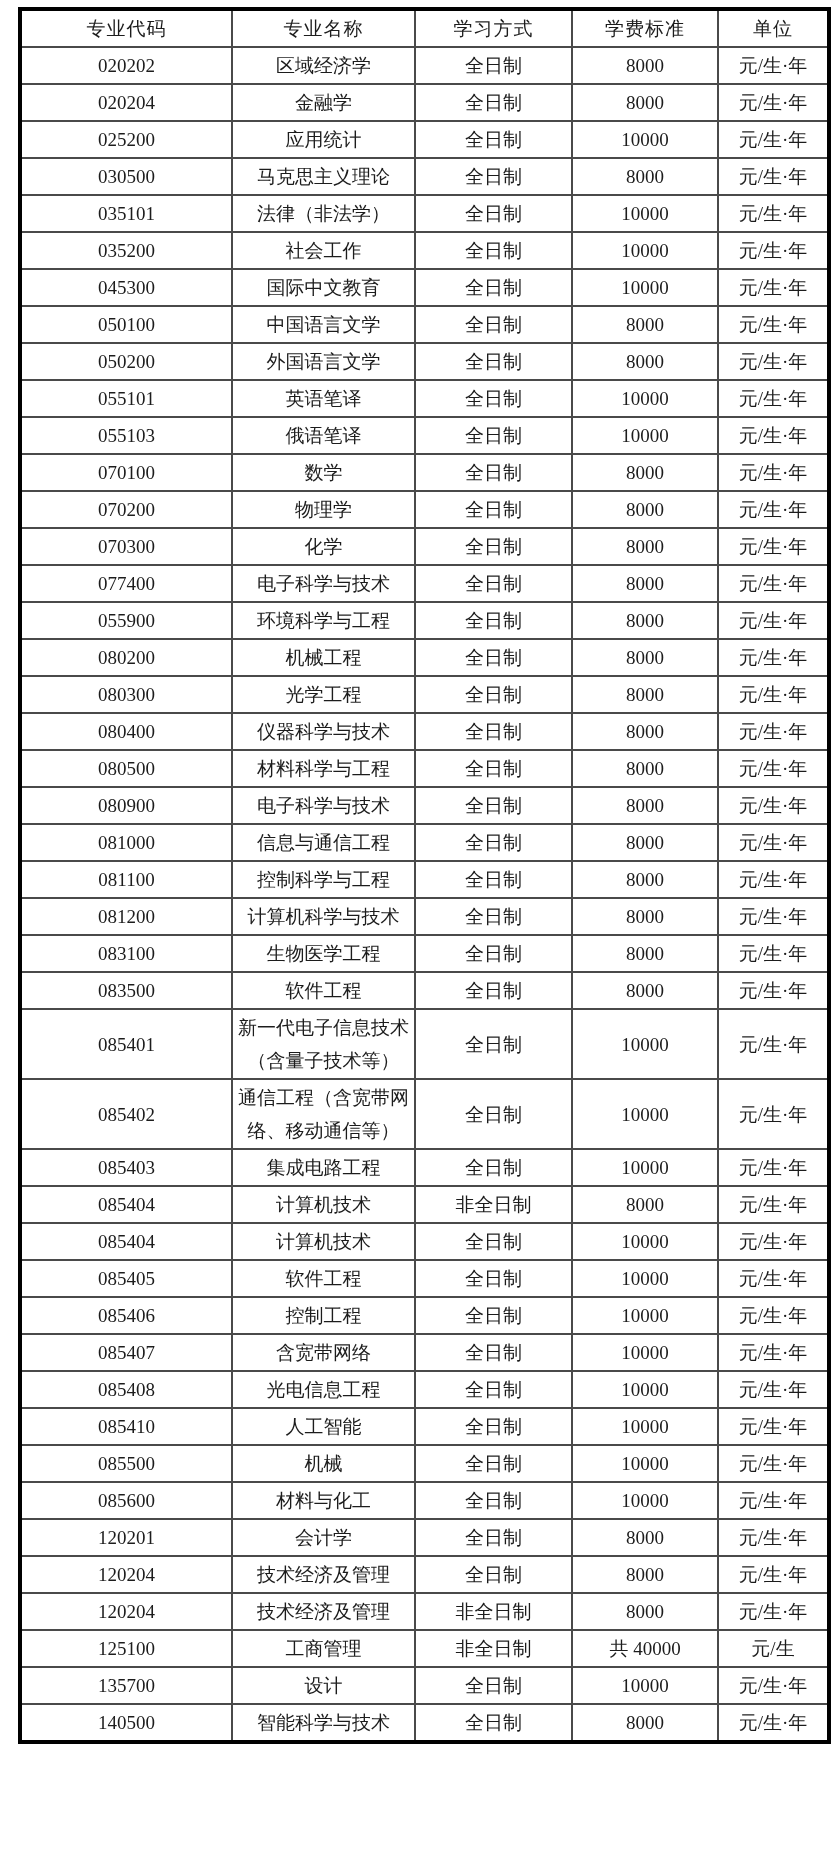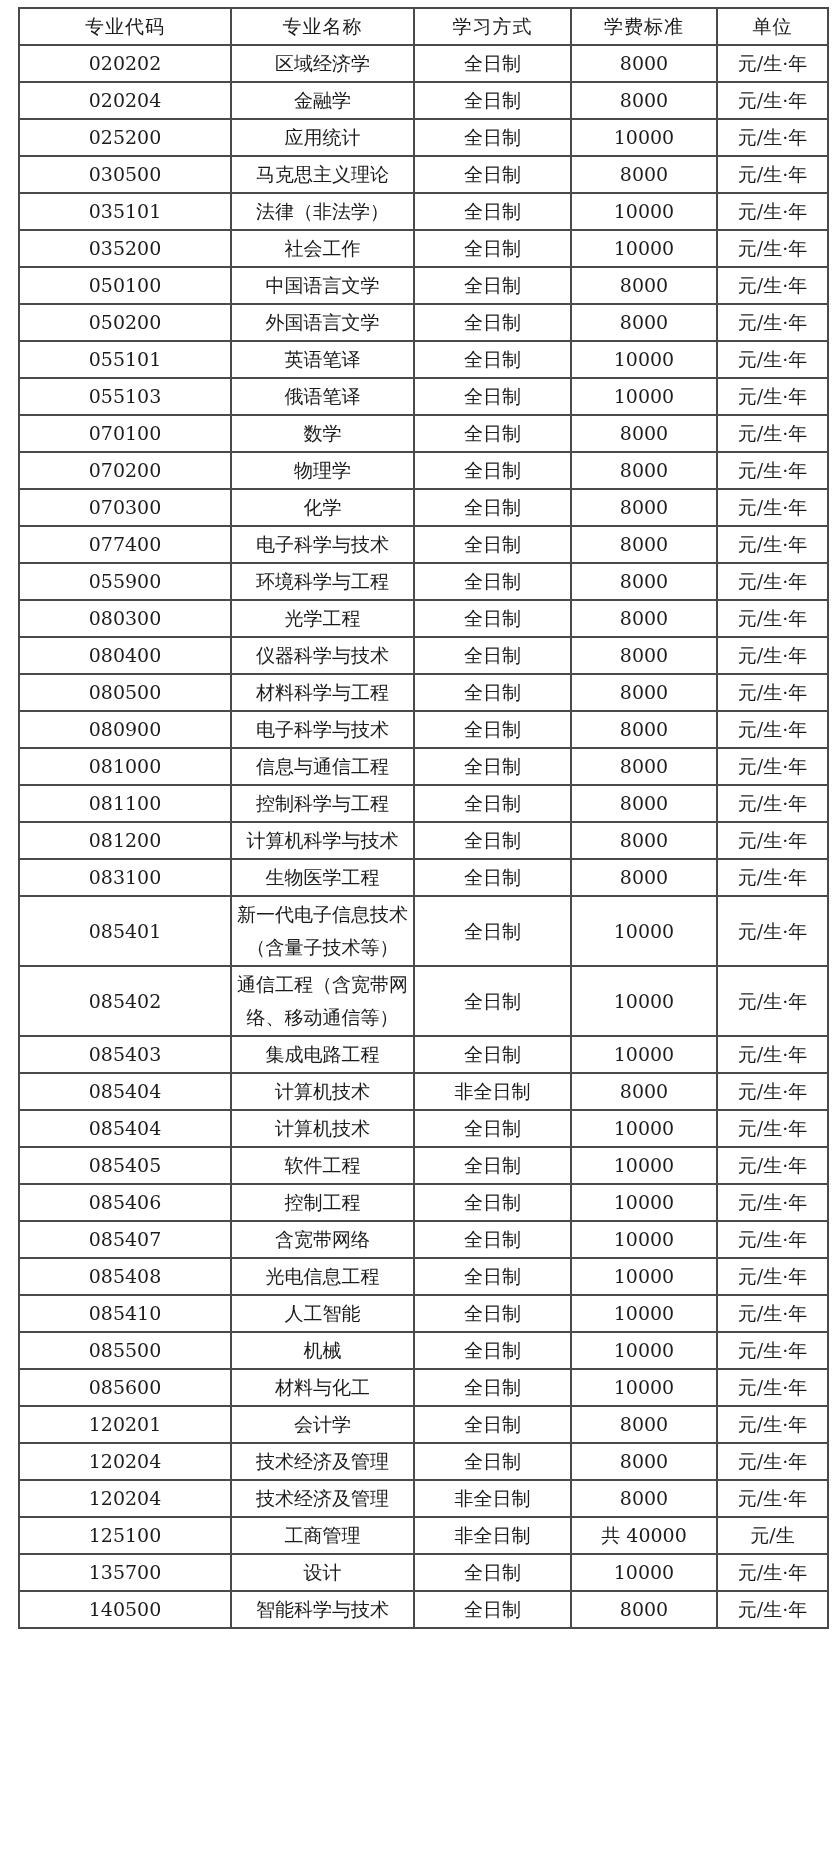--- a/index.html
+++ b/index.html
@@ -12,21 +12,22 @@
     height: 1866px;
     font-family: "DejaVu Serif", serif;
     color: #1c1c1c;
     -webkit-font-smoothing: antialiased;
   }
   table.fee-table {
     border-collapse: collapse;
     table-layout: fixed;
     width: 809px;
     margin: 7px 0 0 18px;
-    border: 2px solid #000000;
+    border: 4px solid #000000;
+    font-family: Liberation Serif, serif;
   }
   .fee-table col.c-code    { width: 212px; }
   .fee-table col.c-name    { width: 183px; }
   .fee-table col.c-mode    { width: 157px; }
   .fee-table col.c-tuition { width: 146px; }
   .fee-table col.c-unit    { width: 111px; }
   .fee-table th, .fee-table td {
     border: 2px solid #4a4a4a;
     text-align: center;
     vertical-align: middle;
@@ -101,20 +102,27 @@
         <td>元/生·年</td>
       </tr>
       <tr>
         <td>035200</td>
         <td>社会工作</td>
         <td>全日制</td>
         <td>10000</td>
         <td>元/生·年</td>
       </tr>
       <tr>
+        <td>045300</td>
+        <td>国际中文教育</td>
+        <td>全日制</td>
+        <td>10000</td>
+        <td>元/生·年</td>
+      </tr>
+      <tr>
         <td>050100</td>
         <td>中国语言文学</td>
         <td>全日制</td>
         <td>8000</td>
         <td>元/生·年</td>
       </tr>
       <tr>
         <td>050200</td>
         <td>外国语言文学</td>
         <td>全日制</td>
@@ -164,20 +172,27 @@
         <td>元/生·年</td>
       </tr>
       <tr>
         <td>055900</td>
         <td>环境科学与工程</td>
         <td>全日制</td>
         <td>8000</td>
         <td>元/生·年</td>
       </tr>
       <tr>
+        <td>080200</td>
+        <td>机械工程</td>
+        <td>全日制</td>
+        <td>8000</td>
+        <td>元/生·年</td>
+      </tr>
+      <tr>
         <td>080300</td>
         <td>光学工程</td>
         <td>全日制</td>
         <td>8000</td>
         <td>元/生·年</td>
       </tr>
       <tr>
         <td>080400</td>
         <td>仪器科学与技术</td>
         <td>全日制</td>
@@ -215,20 +230,27 @@
       <tr>
         <td>081200</td>
         <td>计算机科学与技术</td>
         <td>全日制</td>
         <td>8000</td>
         <td>元/生·年</td>
       </tr>
       <tr>
         <td>083100</td>
         <td>生物医学工程</td>
+        <td>全日制</td>
+        <td>8000</td>
+        <td>元/生·年</td>
+      </tr>
+      <tr>
+        <td>083500</td>
+        <td>软件工程</td>
         <td>全日制</td>
         <td>8000</td>
         <td>元/生·年</td>
       </tr>
       <tr>
         <td>085401</td>
         <td>新一代电子信息技术（含量子技术等）</td>
         <td>全日制</td>
         <td>10000</td>
         <td>元/生·年</td>

